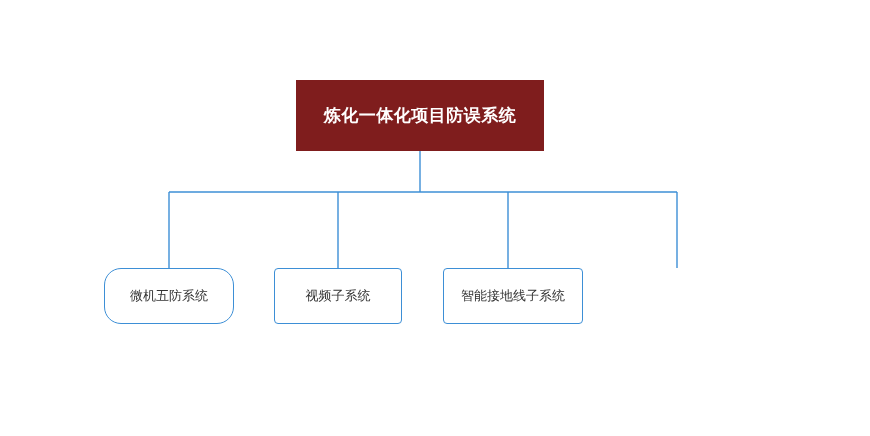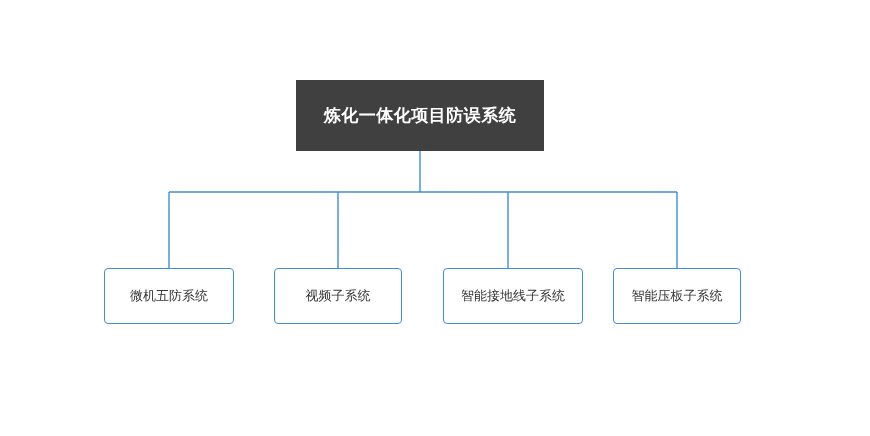--- a/index.html
+++ b/index.html
@@ -31,36 +31,36 @@
     display: flex;
     align-items: center;
     justify-content: center;
     text-align: center;
   }
   .root-node {
     left: 296px;
     top: 80px;
     width: 248px;
     height: 71px;
-    background: #404040;
+    background: #7f1d1d;
     color: #ffffff;
     font-size: 17px;
     font-weight: bold;
     letter-spacing: 0.5px;
   }
   .child-node {
     top: 268px;
     height: 56px;
     background: #ffffff;
     border: 1px solid #3d8fd6;
     border-radius: 4px;
     color: #333333;
     font-size: 13px;
   }
-  .child-0 { left: 104px; width: 130px; }
+  .child-0 { left: 104px; width: 130px; border-radius: 17px; }
   .child-1 { left: 274px; width: 128px; }
   .child-2 { left: 443px; width: 140px; }
   .child-3 { left: 613px; width: 128px; }
 </style>
 </head>
 <body>
 
 <div id="diagram">
 
   <svg id="connector-layer" viewBox="0 0 870 436" xmlns="http://www.w3.org/2000/svg">
@@ -83,17 +83,14 @@
   </div>
 
   <div class="node child-node child-1">
     <span>视频子系统</span>
   </div>
 
   <div class="node child-node child-2">
     <span>智能接地线子系统</span>
   </div>
 
-  <div class="node child-node child-3">
-    <span>智能压板子系统</span>
-  </div>
 
 </div>
 
 </body></html>

